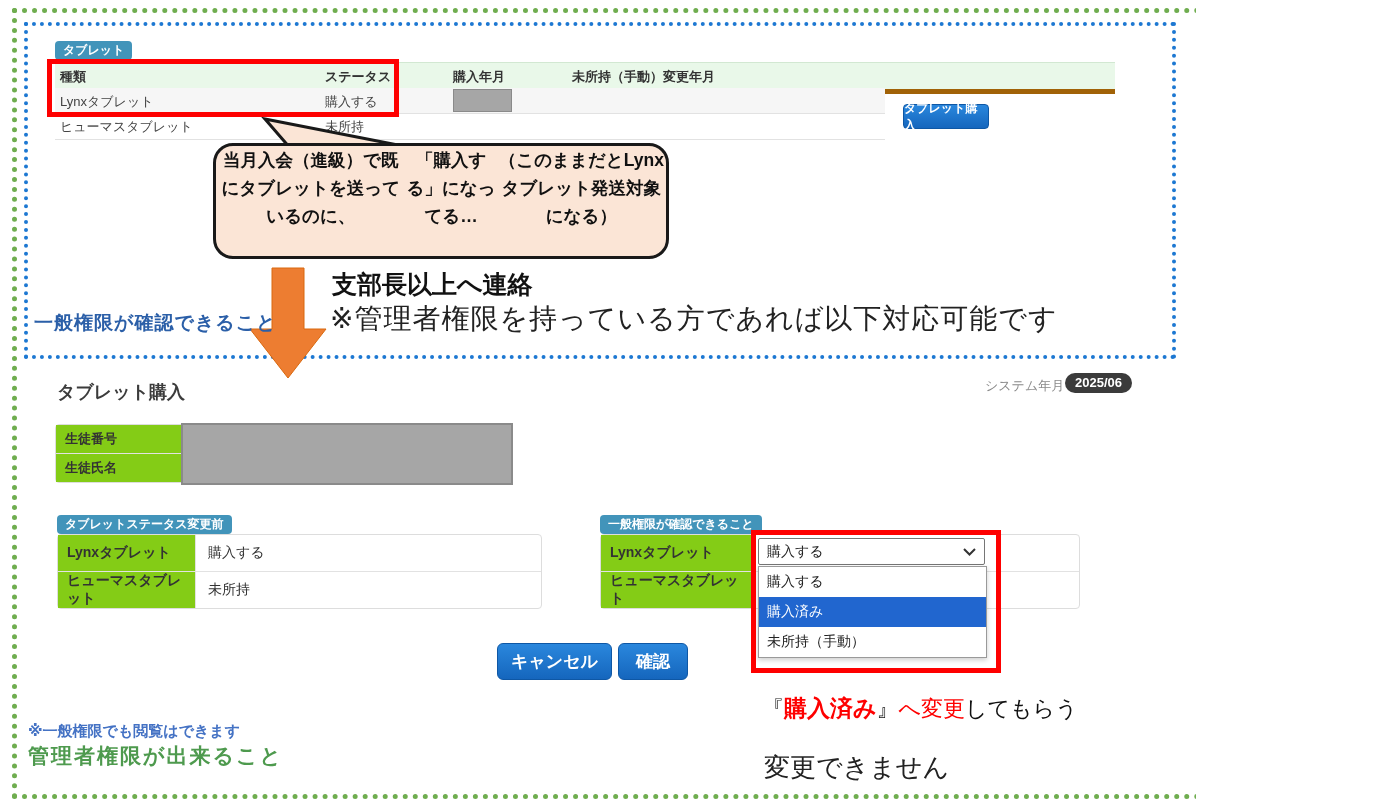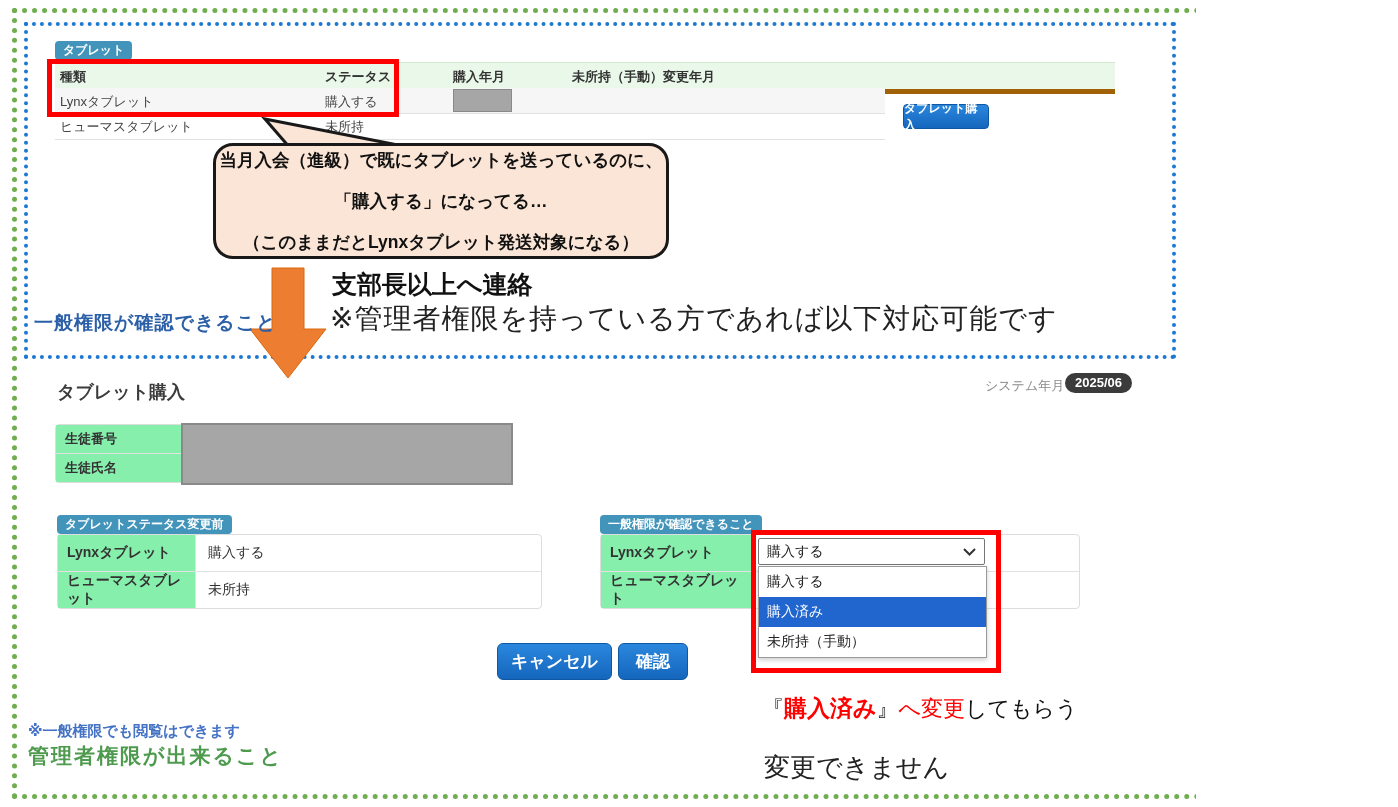--- a/index.html
+++ b/index.html
@@ -10,32 +10,32 @@
   .frame-blue{left:24px;top:22px;width:1144px;height:329px;border:4px dotted #1d78d2;z-index:2;}
   .badge-blue{background:#4294ba;color:#fff;font-size:12px;font-weight:bold;padding:2px 8px 3px;border-radius:4px;line-height:14px;z-index:4;}
   .tbl-header{left:55px;top:62px;width:1060px;height:26px;background:#e9f8e9;border-top:1px solid #d2e8d2;border-bottom:5px solid #a16207;font-size:13px;font-weight:bold;color:#333;z-index:3;}
   .tbl-header span{position:absolute;top:5px;}
   .tbl-row{left:55px;width:830px;height:25px;border-bottom:1px solid #e2e2e2;font-size:13px;color:#444;z-index:3;}
   .tbl-row span{position:absolute;top:5px;}
   .row-alt{background:#f6f6f6;}
   .redact{background:#a6a6a6;border:1px solid #8a8a8a;z-index:4;}
   .red-rect{border:5px solid #fe0000;z-index:20;pointer-events:none;}
   .btn-blue{background:linear-gradient(#2a87dd,#1566bd);color:#fff;font-weight:bold;border:1px solid #0e57a5;border-radius:4px;display:flex;align-items:center;justify-content:center;cursor:pointer;z-index:4;}
-  .bubble{left:213px;top:143px;width:450px;height:110px;background:#fbe5d6;border:3px solid #191919;border-radius:20px;z-index:6;display:flex;flex-direction:column;justify-content:space-between;text-align:center;font-size:17.5px;font-weight:bold;color:#111;line-height:1.6;}
+  .bubble{left:213px;top:143px;width:450px;height:110px;background:#fbe5d6;border:3px solid #191919;border-radius:20px;z-index:6;display:flex;justify-content:space-between;text-align:center;font-size:17.5px;font-weight:bold;color:#111;line-height:1.6;}
   .svg-overlay{left:0;top:0;width:1398px;height:807px;z-index:5;pointer-events:none;}
   .general-label{left:34px;top:310px;font-size:19px;font-weight:bold;color:#2b5fa8;letter-spacing:1px;z-index:6;}
   .contact-title{left:332px;top:268px;font-size:25px;font-weight:bold;color:#111;z-index:6;}
   .contact-note{left:330px;top:300px;font-size:28px;color:#222;letter-spacing:1px;z-index:6;}
   .page-title{left:57px;top:380px;font-size:18px;font-weight:bold;color:#3c3c3c;z-index:3;}
   .sysmonth-label{left:985px;top:377px;font-size:13px;color:#8a8a8a;z-index:3;}
   .sysmonth-badge{left:1065px;top:373px;background:#3b3b3b;color:#fff;font-size:13px;font-weight:bold;border-radius:10px;padding:2px 10px 3px;z-index:3;}
   .info-table{border:1px solid #ddd;border-radius:4px;background:#fff;z-index:3;}
   .info-row{position:relative;display:flex;border-bottom:1px solid #e2e2e2;}
   .info-row:last-child{border-bottom:none;}
-  .info-label{background:#86efac;border-right:1px solid #e2e2e2;font-weight:bold;color:#333;display:flex;align-items:center;padding-left:9px;box-sizing:border-box;}
+  .info-label{background:#84cc16;border-right:1px solid #e2e2e2;font-weight:bold;color:#333;display:flex;align-items:center;padding-left:9px;box-sizing:border-box;}
   .info-value{display:flex;align-items:center;padding-left:12px;color:#333;}
   .student-table{left:55px;top:424px;width:455px;font-size:13px;}
   .student-table .info-row{height:28px;}
   .student-table .info-label{width:127px;}
   .status-table{font-size:14px;}
   .status-table .info-row{height:36px;}
   .select-box{left:758px;top:538px;width:227px;height:27px;background:#fff;border:1px solid #767676;border-radius:2px;display:flex;align-items:center;font-size:14px;color:#222;z-index:10;box-sizing:border-box;padding-left:8px;cursor:pointer;}
   .select-box .chev{position:absolute;right:8px;top:9px;}
   .dropdown{left:758px;top:566px;width:227px;background:#fff;border:1px solid #9a9a9a;z-index:11;box-shadow:0 2px 5px rgba(0,0,0,.2);}
   .dd-option{height:30px;display:flex;align-items:center;padding-left:8px;font-size:14px;color:#222;cursor:pointer;}

